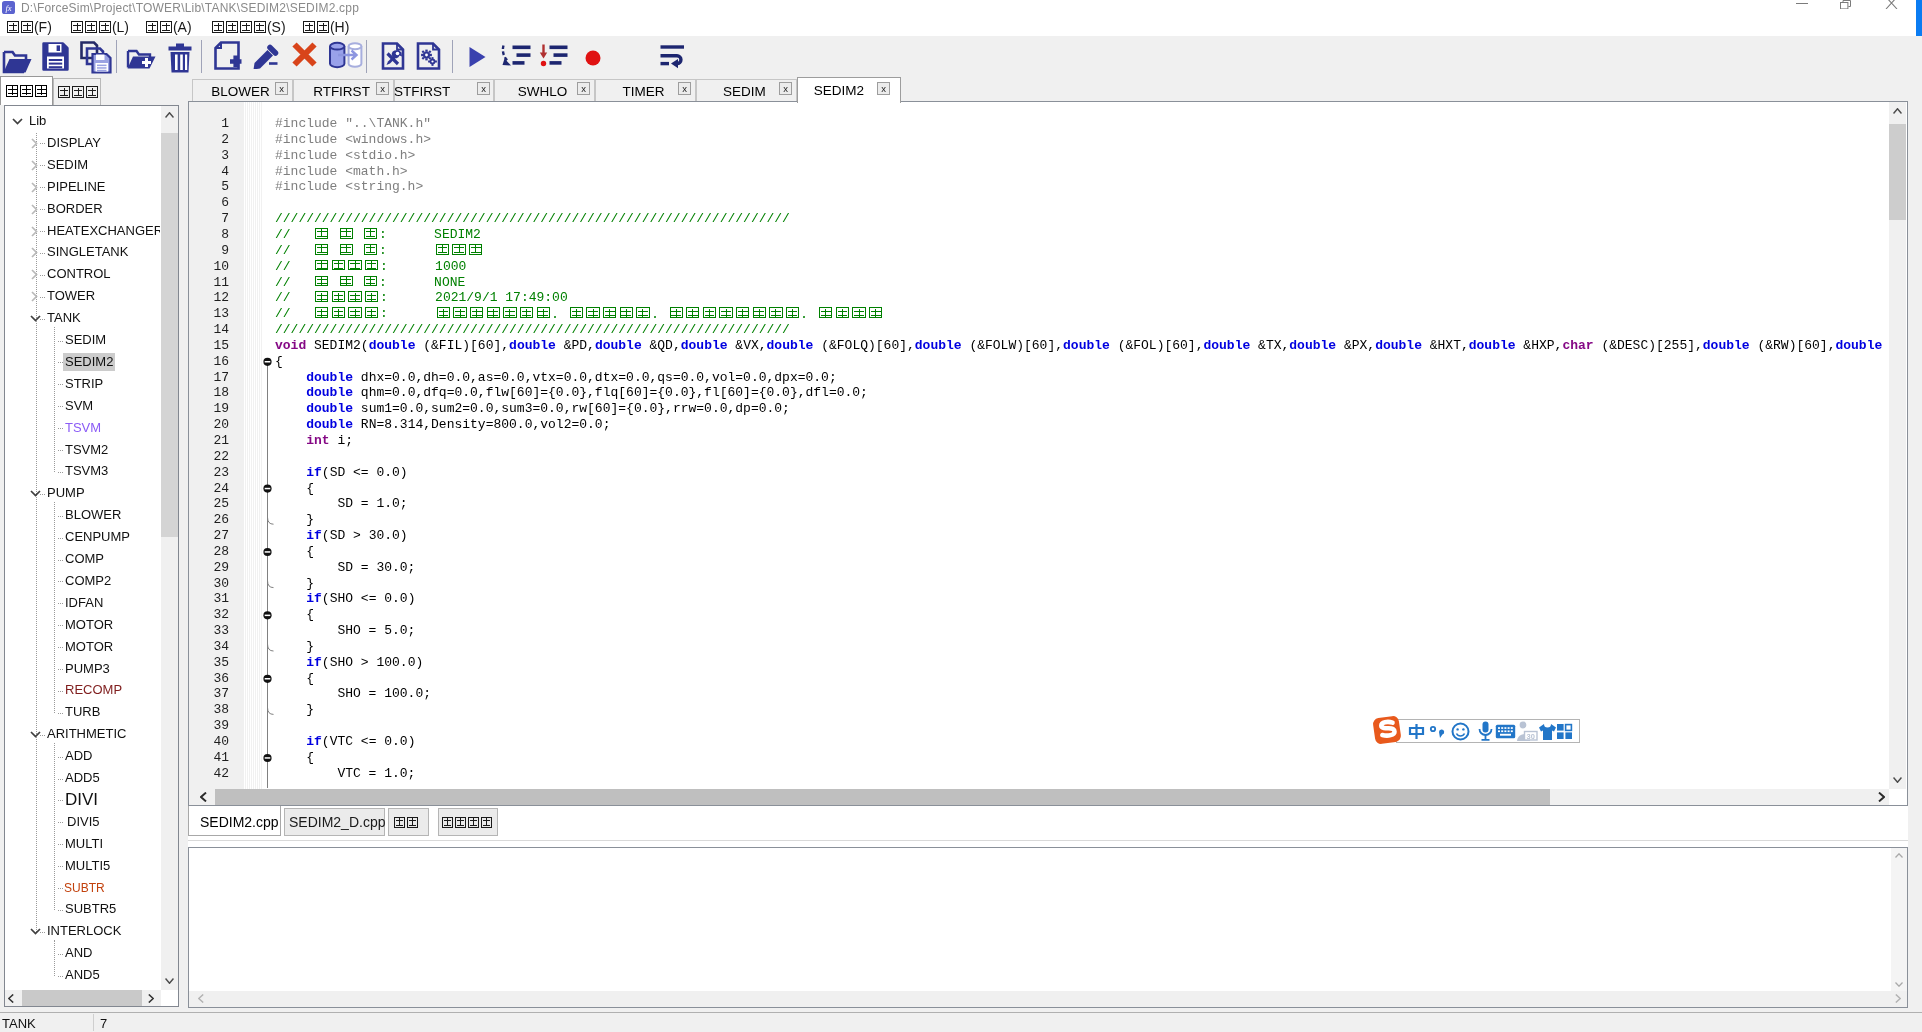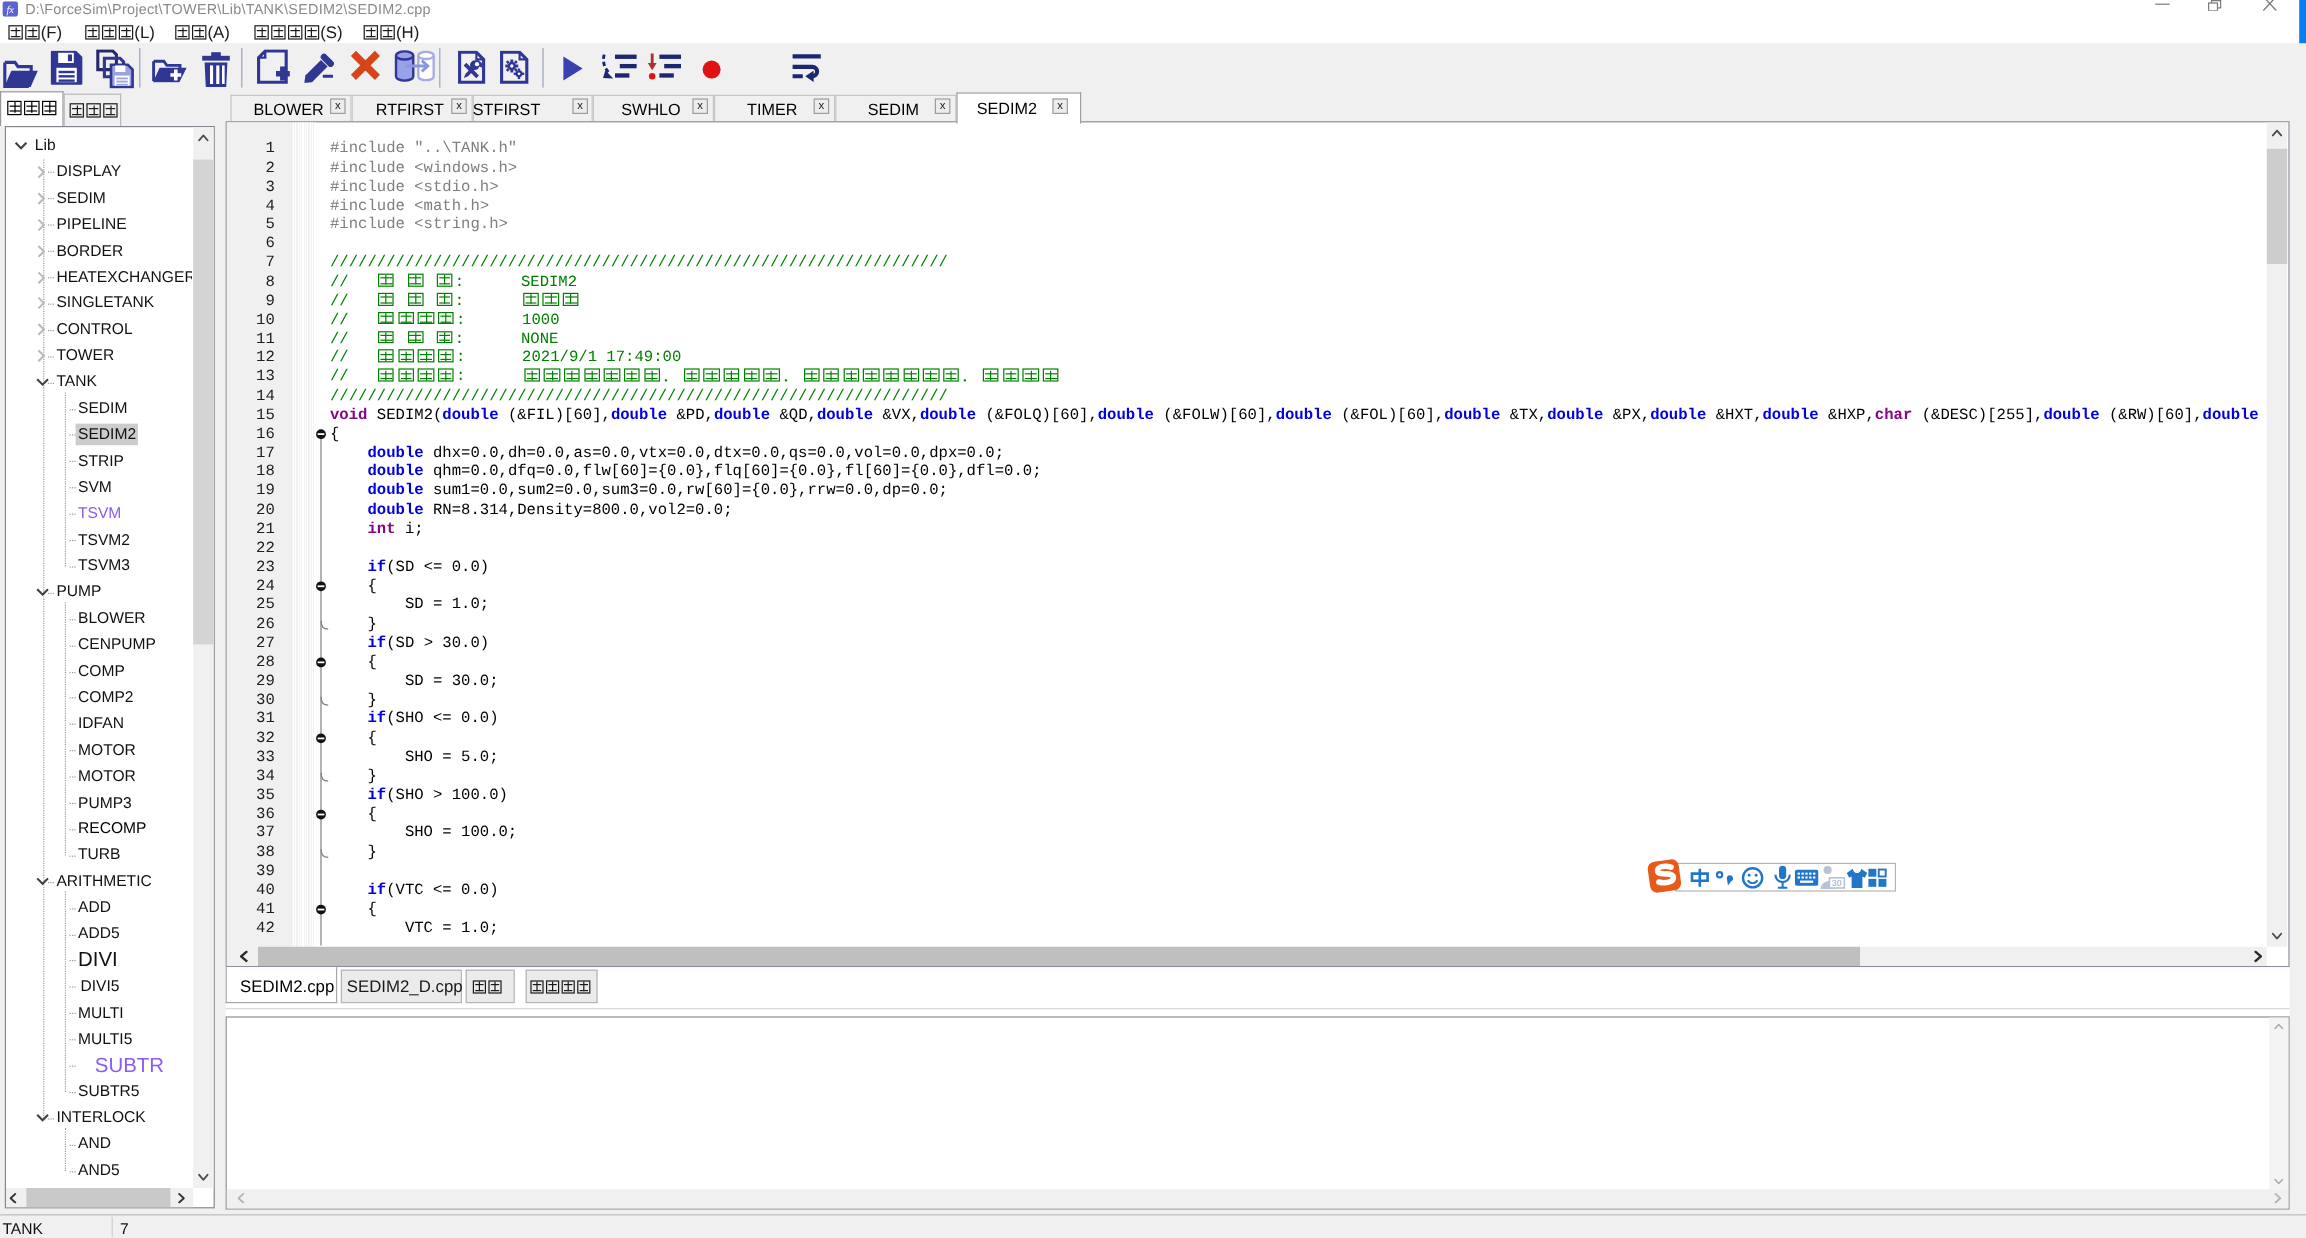--- a/index.html
+++ b/index.html
@@ -249,42 +249,42 @@
 <div class="ab" style="left:58px;top:465.9px;font-size:13px;color:#111;padding:0 2px;line-height:18px">COMP2</div>
 <div class="ab" style="left:53px;top:497.3px;width:5px;border-top:1px dotted #9a9a9a"></div>
 <div class="ab" style="left:58px;top:487.8px;font-size:13px;color:#111;padding:0 2px;line-height:18px">IDFAN</div>
 <div class="ab" style="left:53px;top:519.2px;width:5px;border-top:1px dotted #9a9a9a"></div>
 <div class="ab" style="left:58px;top:509.7px;font-size:13px;color:#111;padding:0 2px;line-height:18px">MOTOR</div>
 <div class="ab" style="left:53px;top:541.1px;width:5px;border-top:1px dotted #9a9a9a"></div>
 <div class="ab" style="left:58px;top:531.6px;font-size:13px;color:#111;padding:0 2px;line-height:18px">MOTOR</div>
 <div class="ab" style="left:53px;top:563.0px;width:5px;border-top:1px dotted #9a9a9a"></div>
 <div class="ab" style="left:58px;top:553.5px;font-size:13px;color:#111;padding:0 2px;line-height:18px">PUMP3</div>
 <div class="ab" style="left:53px;top:584.9px;width:5px;border-top:1px dotted #9a9a9a"></div>
-<div class="ab" style="left:58px;top:575.4px;font-size:13px;color:#000000;padding:0 2px;line-height:18px">RECOMP</div>
+<div class="ab" style="left:58px;top:575.4px;font-size:13px;color:#7f1d1d;padding:0 2px;line-height:18px">RECOMP</div>
 <div class="ab" style="left:53px;top:606.8px;width:5px;border-top:1px dotted #9a9a9a"></div>
 <div class="ab" style="left:58px;top:597.3px;font-size:13px;color:#111;padding:0 2px;line-height:18px">TURB</div>
 <svg class="ab" style="left:25px;top:625.2px" width="11" height="7" viewBox="0 0 11 7">
       <path d="M1 1 L5.5 5.5 L10 1" fill="none" stroke="#3f3f3f" stroke-width="1.7"></path>
     </svg>
 <div class="ab" style="left:35px;top:628.7px;width:5px;border-top:1px dotted #9a9a9a"></div>
 <div class="ab" style="left:40px;top:619.2px;font-size:13px;color:#111;padding:0 2px;line-height:18px">ARITHMETIC</div>
 <div class="ab" style="left:53px;top:650.6px;width:5px;border-top:1px dotted #9a9a9a"></div>
 <div class="ab" style="left:58px;top:641.1px;font-size:13px;color:#111;padding:0 2px;line-height:18px">ADD</div>
 <div class="ab" style="left:53px;top:672.5px;width:5px;border-top:1px dotted #9a9a9a"></div>
 <div class="ab" style="left:58px;top:663.0px;font-size:13px;color:#111;padding:0 2px;line-height:18px">ADD5</div>
 <div class="ab" style="left:53px;top:694.4px;width:5px;border-top:1px dotted #9a9a9a"></div>
 <div class="ab" style="left:58px;top:684.9px;font-size:17px;color:#111;padding:0 2px;line-height:18px">DIVI</div>
 <div class="ab" style="left:53px;top:716.3px;width:5px;border-top:1px dotted #9a9a9a"></div>
 <div class="ab" style="left:60px;top:706.8px;font-size:13px;color:#111;padding:0 2px;line-height:18px">DIVI5</div>
 <div class="ab" style="left:53px;top:738.2px;width:5px;border-top:1px dotted #9a9a9a"></div>
 <div class="ab" style="left:58px;top:728.7px;font-size:13px;color:#111;padding:0 2px;line-height:18px">MULTI</div>
 <div class="ab" style="left:53px;top:760.1px;width:5px;border-top:1px dotted #9a9a9a"></div>
 <div class="ab" style="left:58px;top:750.6px;font-size:13px;color:#111;padding:0 2px;line-height:18px">MULTI5</div>
 <div class="ab" style="left:53px;top:782.0px;width:5px;border-top:1px dotted #9a9a9a"></div>
-<div class="ab" style="left:72px;top:772.5px;font-size:17px;color:#8b5cf6;padding:0 2px;line-height:18px">SUBTR</div>
+<div class="ab" style="left:57px;top:772.5px;font-size:12px;color:#c2410c;padding:0 2px;line-height:18px">SUBTR</div>
 <div class="ab" style="left:53px;top:803.9px;width:5px;border-top:1px dotted #9a9a9a"></div>
 <div class="ab" style="left:58px;top:794.4px;font-size:13px;color:#111;padding:0 2px;line-height:18px">SUBTR5</div>
 <svg class="ab" style="left:25px;top:822.3px" width="11" height="7" viewBox="0 0 11 7">
       <path d="M1 1 L5.5 5.5 L10 1" fill="none" stroke="#3f3f3f" stroke-width="1.7"></path>
     </svg>
 <div class="ab" style="left:35px;top:825.8px;width:5px;border-top:1px dotted #9a9a9a"></div>
 <div class="ab" style="left:40px;top:816.3px;font-size:13px;color:#111;padding:0 2px;line-height:18px">INTERLOCK</div>
 <div class="ab" style="left:53px;top:847.7px;width:5px;border-top:1px dotted #9a9a9a"></div>
 <div class="ab" style="left:58px;top:838.2px;font-size:13px;color:#111;padding:0 2px;line-height:18px">AND</div>
 <div class="ab" style="left:53px;top:869.6px;width:5px;border-top:1px dotted #9a9a9a"></div>

